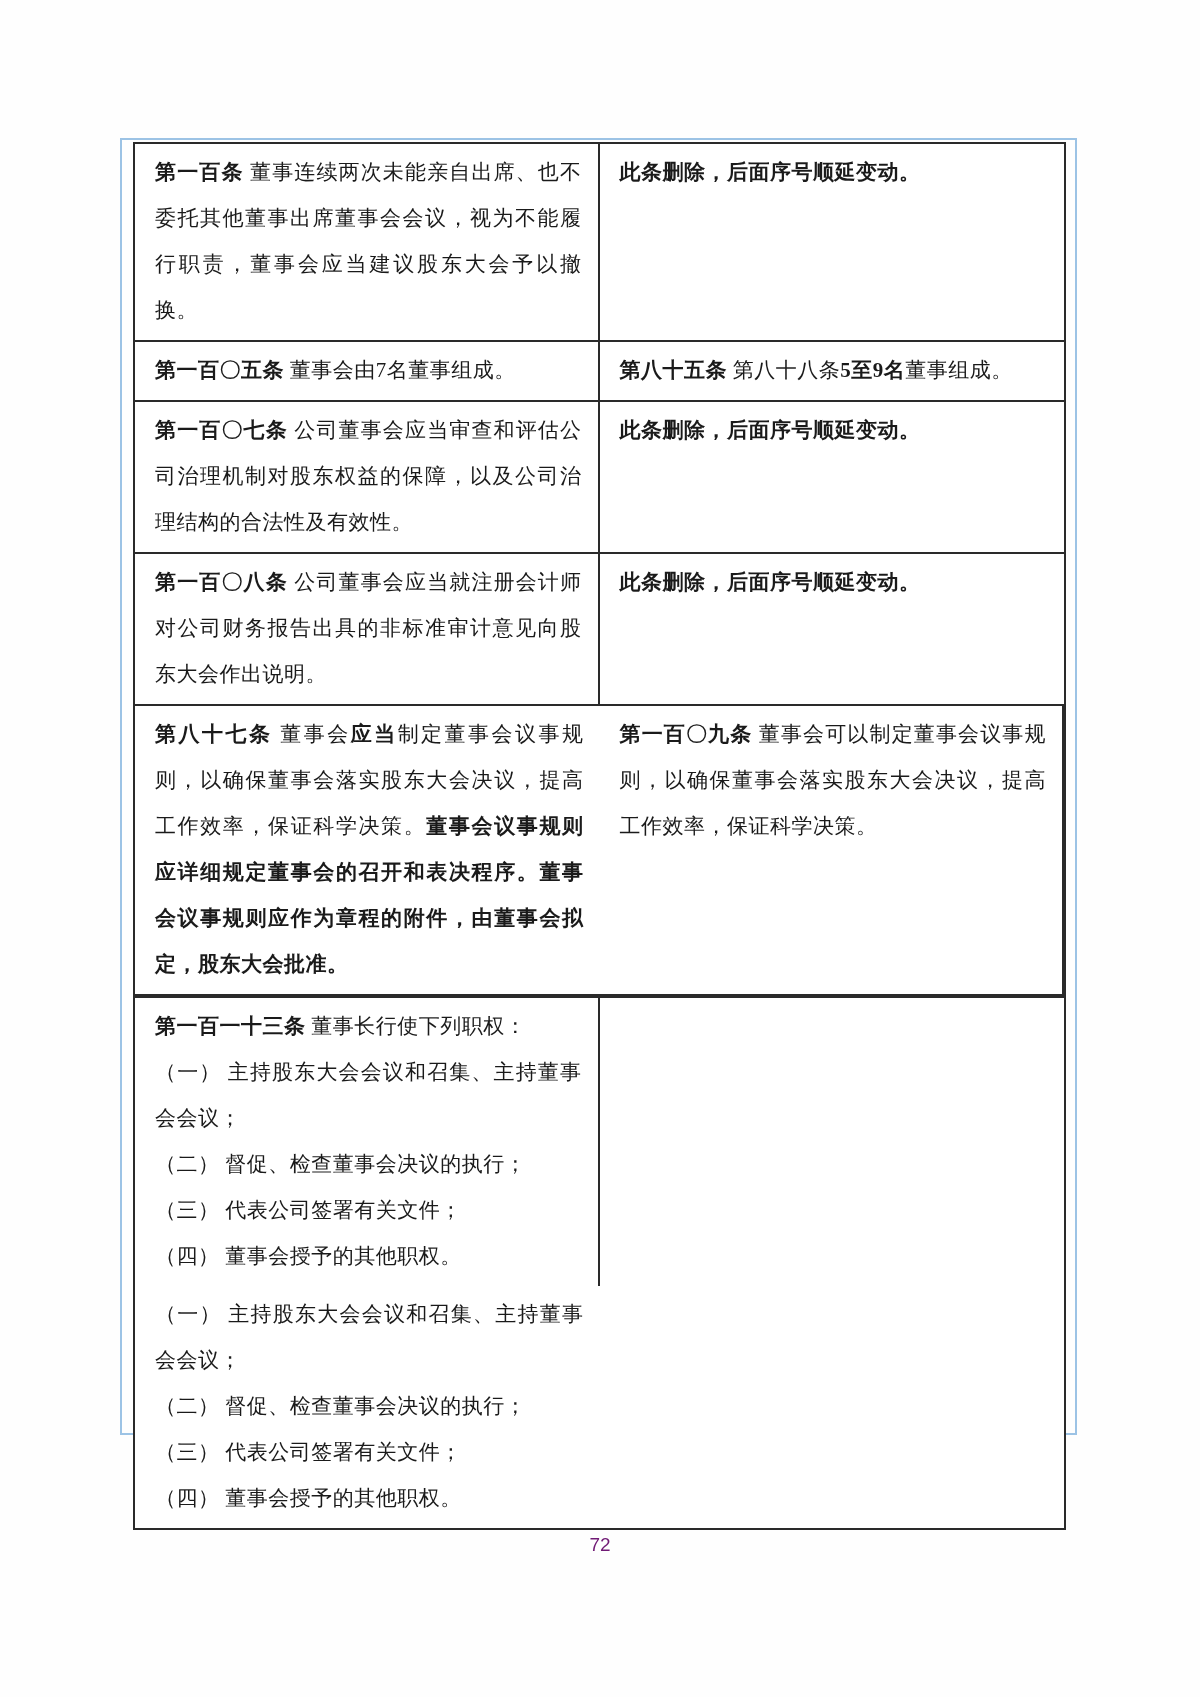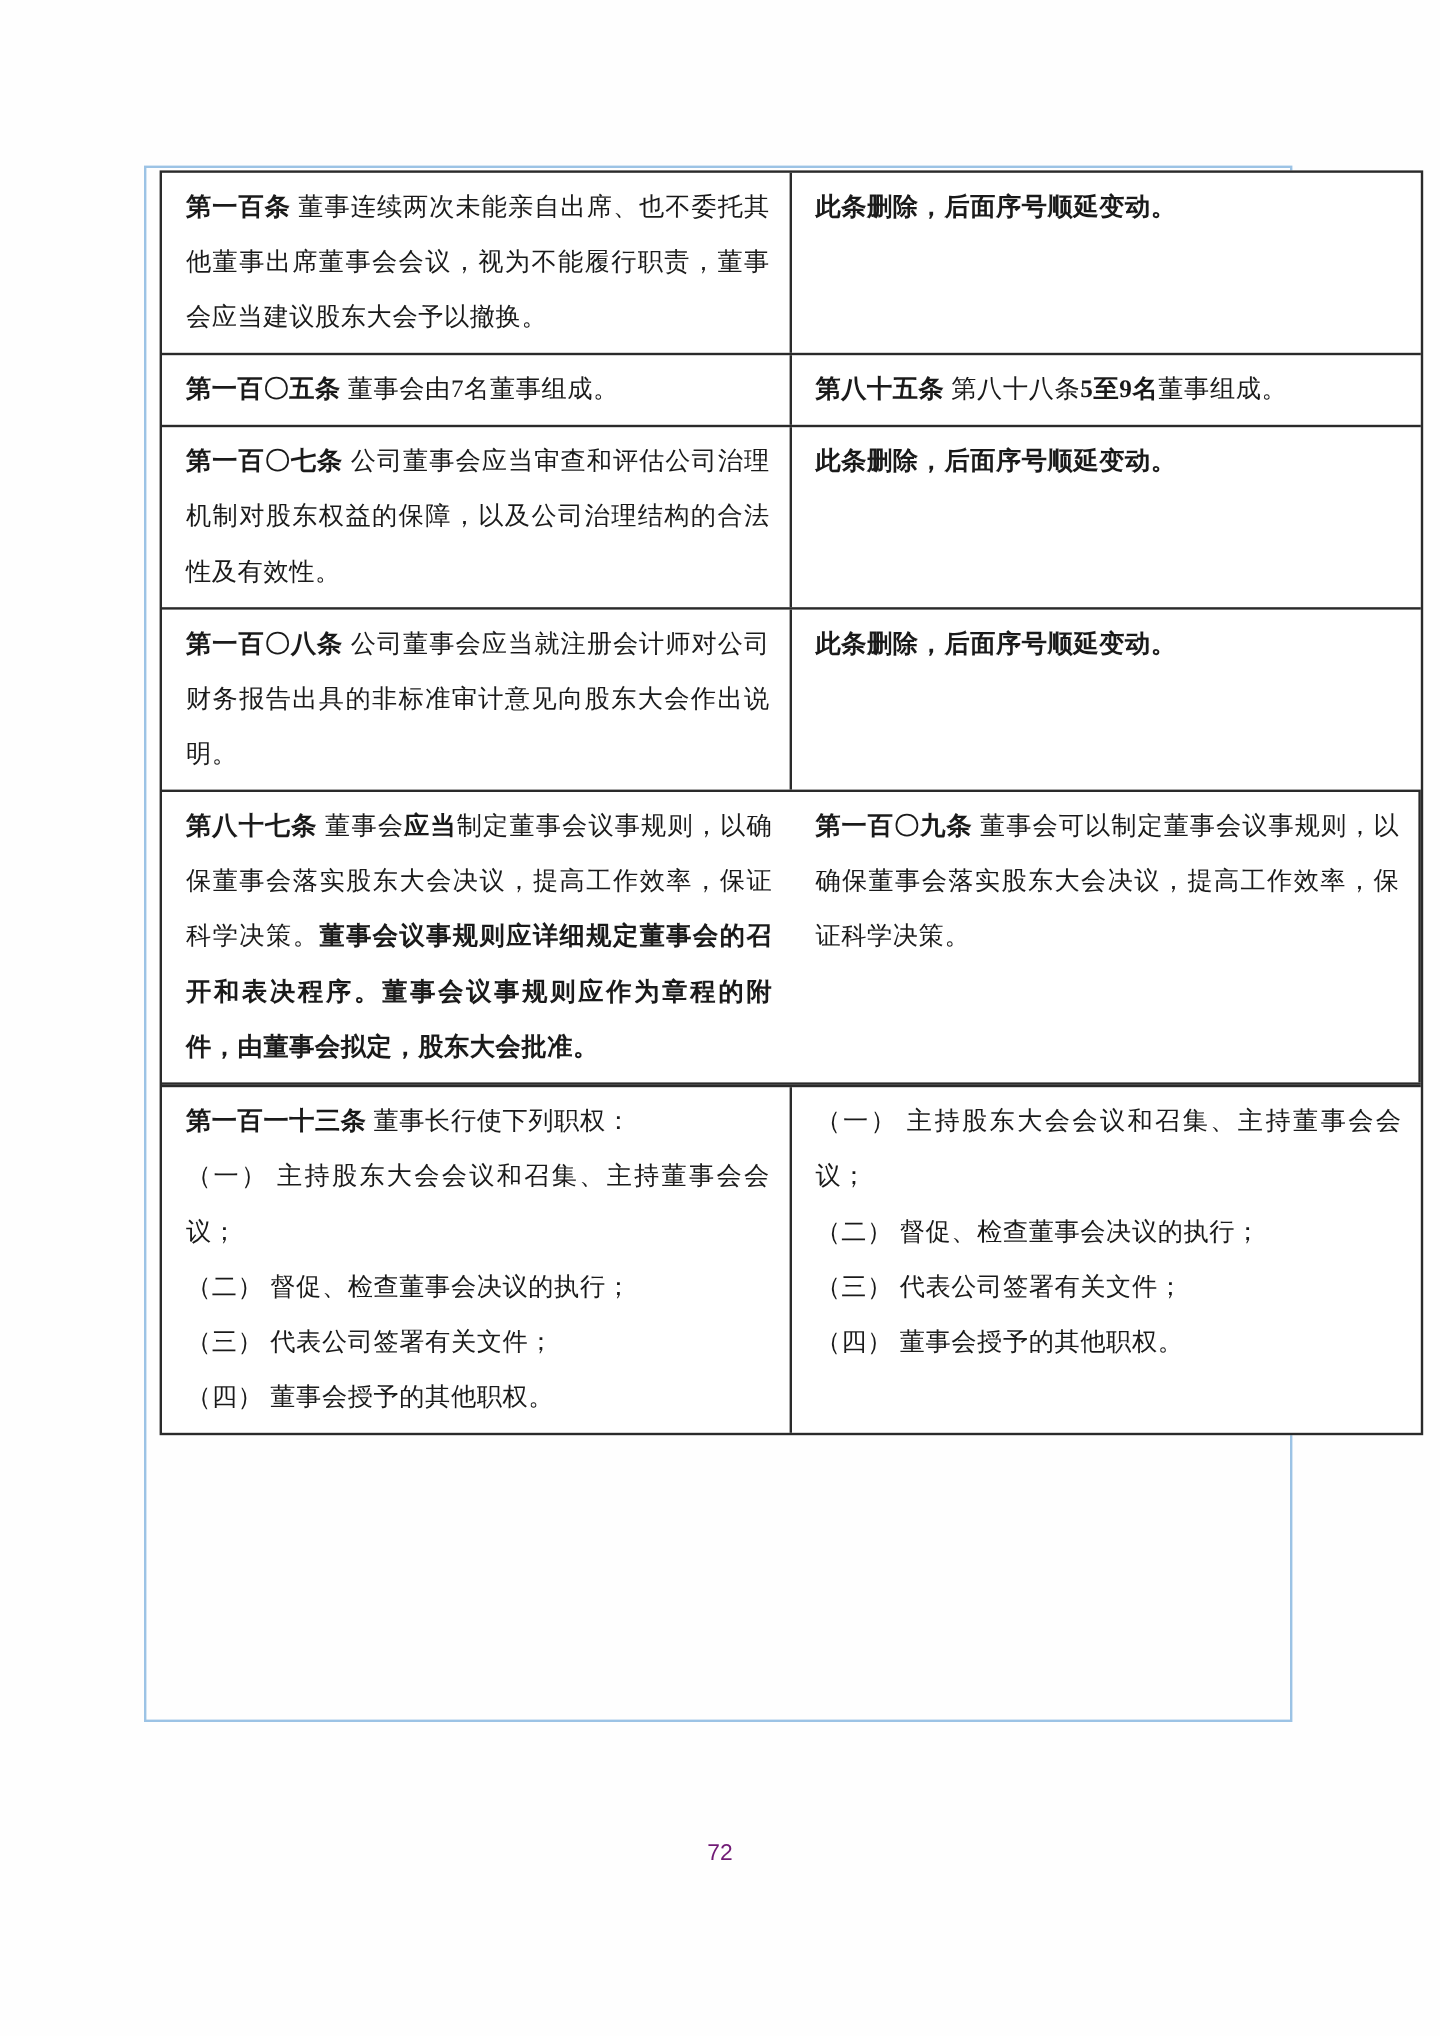--- a/index.html
+++ b/index.html
@@ -22,31 +22,32 @@
     top: 138px;
     width: 957px;
     height: 1297px;
     border: 2px solid #9cc3e5;
     box-sizing: border-box;
   }
   .tbl {
     position: absolute;
     left: 133px;
     top: 142px;
-    width: 1053px;
+    width: 933px;
     box-sizing: border-box;
     border: 2px solid #2a2a2a;
     background: #ffffff;
   }
   .row {
     display: flex;
     border-bottom: 2px solid #2a2a2a;
   }
   .row:last-child {
     border-bottom: none;
+    flex-direction: column;
   }
   .cell {
     box-sizing: border-box;
     padding: 5px 16px 7px 20px;
     font-size: 21px;
     line-height: 46px;
     text-align: justify;
     letter-spacing: 0.5px;
   }
   .cell.left {

